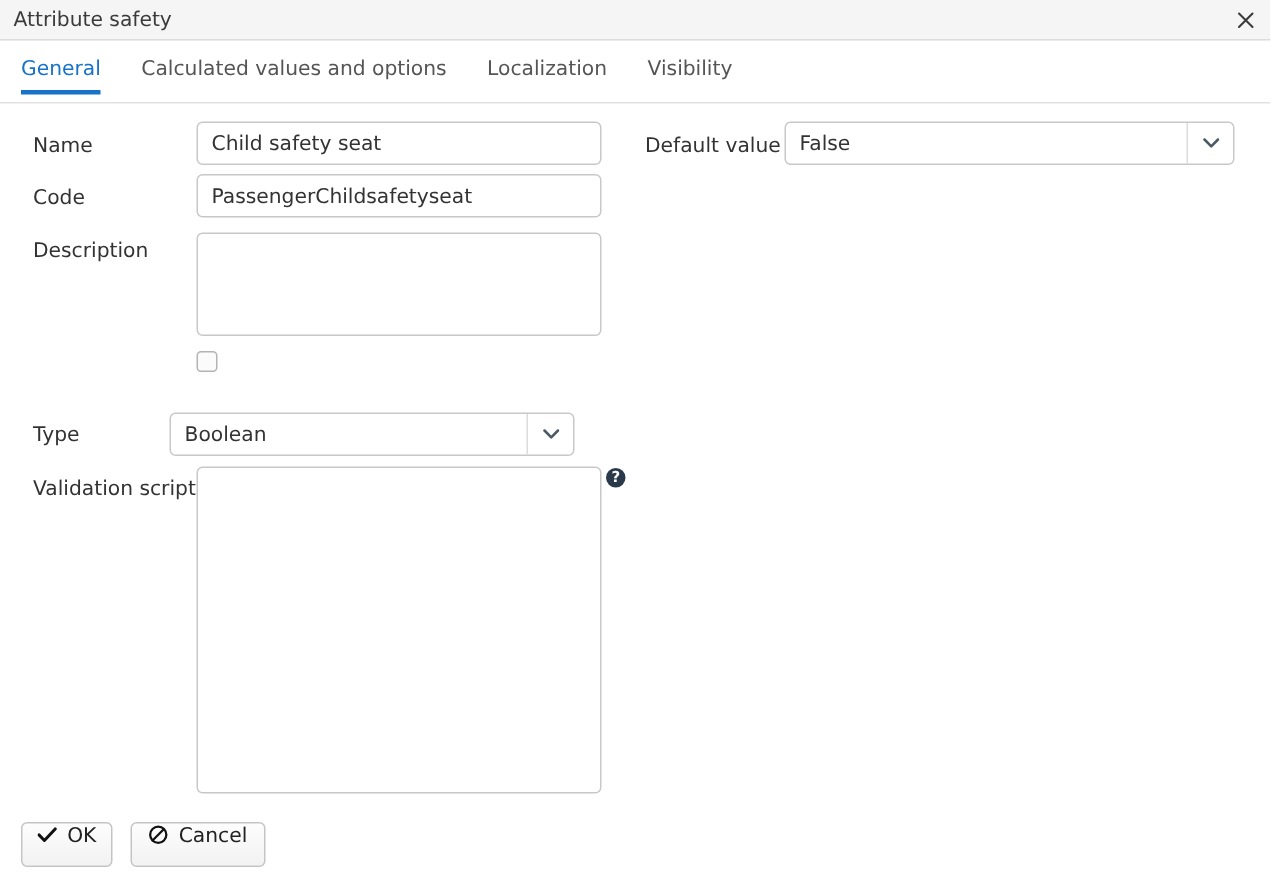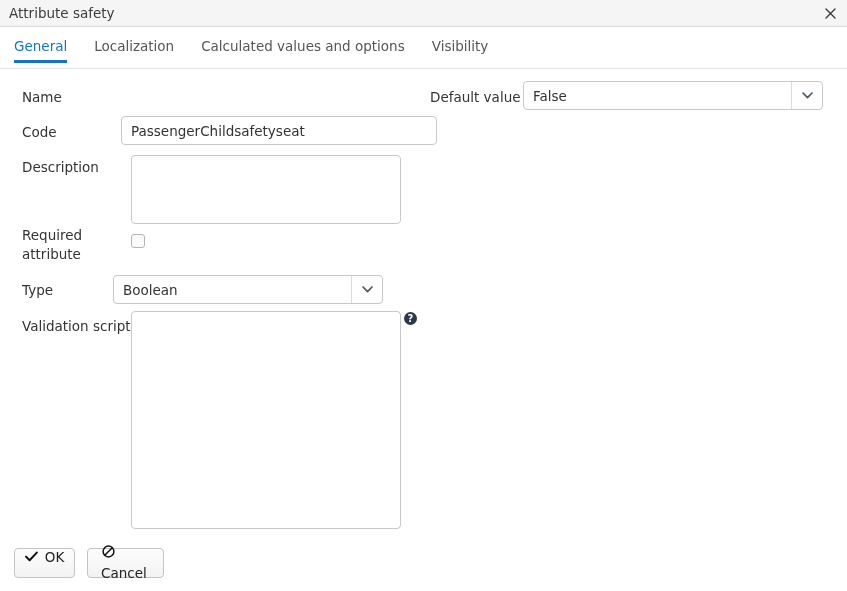--- a/index.html
+++ b/index.html
@@ -249,42 +249,42 @@
 </div>
 
 <div class="tabbar">
   <div class="tabbar-underline"></div>
   <div class="tabs">
     <div class="tab active">
       <span>General</span>
       <span class="tab-underline"></span>
     </div>
     <div class="tab">
+      <span>Calculated values and options</span>
+    </div>
+    <div class="tab">
       <span>Localization</span>
-    </div>
-    <div class="tab">
-      <span>Calculated values and options</span>
     </div>
     <div class="tab">
       <span>Visibility</span>
     </div>
   </div>
 </div>
 
 <div class="form-area">
 
   <div class="field-label" style="left:22px; top:19px;">Name</div>
+  <input class="textbox" style="left: 131px; top: 12px; width: 270px; height: 29px;" value="Child safety seat">
 
   <div class="field-label" style="left:22px; top:54px;">Code</div>
-  <input class="textbox" style="left: 121px; top: 47px; width: 316px; height: 29px;" value="PassengerChildsafetyseat">
+  <input class="textbox" style="left: 131px; top: 47px; width: 270px; height: 29px;" value="PassengerChildsafetyseat">
 
   <div class="field-label" style="left:22px; top:89px;">Description</div>
   <textarea class="textarea" style="left: 131px; top: 86px; width: 270px; height: 69px;"></textarea>
 
-  <div class="field-label" style="left:22px; top:157px; width:100px;">Required attribute</div>
   <div class="checkbox" style="left:131px; top:165px;"></div>
 
   <div class="field-label" style="left:22px; top:212px;">Type</div>
   <div class="select-wrap" style="left:113px; top:206px; width:270px; height:29px;">
     <div class="select-value">Boolean</div>
     <div class="select-btn">
       <svg class="chev" viewBox="0 0 11 7" aria-hidden="true">
         <path d="M1,1 L5.5,5.6 L10,1" stroke="#4c5a66" stroke-width="1.7" fill="none" stroke-linecap="round" stroke-linejoin="round"></path>
       </svg>
     </div>
@@ -309,21 +309,21 @@
 <div class="footer">
   <div class="btn" style="left:14px; top:0px; width:61px;">
     <span class="btn-icon">
       <svg width="13" height="11" viewBox="0 0 13 11" aria-hidden="true">
         <path d="M1,5.6 L4.6,9.3 L11.8,1.6" stroke="#111111" stroke-width="2" fill="none" stroke-linecap="round" stroke-linejoin="round"></path>
       </svg>
     </span>
     <span>OK</span>
   </div>
 
-  <div class="btn" style="left:87px; top:0px; width:77px;flex-direction:column;">
+  <div class="btn" style="left:87px; top:0px; width:90px;">
     <span class="btn-icon">
       <svg width="13" height="13" viewBox="0 0 13 13" aria-hidden="true">
         <circle cx="6.5" cy="6.5" r="5.4" stroke="#111111" stroke-width="1.5" fill="none"></circle>
         <path d="M2.7,10.3 L10.3,2.7" stroke="#111111" stroke-width="1.5" stroke-linecap="round"></path>
       </svg>
     </span>
     <span>Cancel</span>
   </div>
 </div>
 

